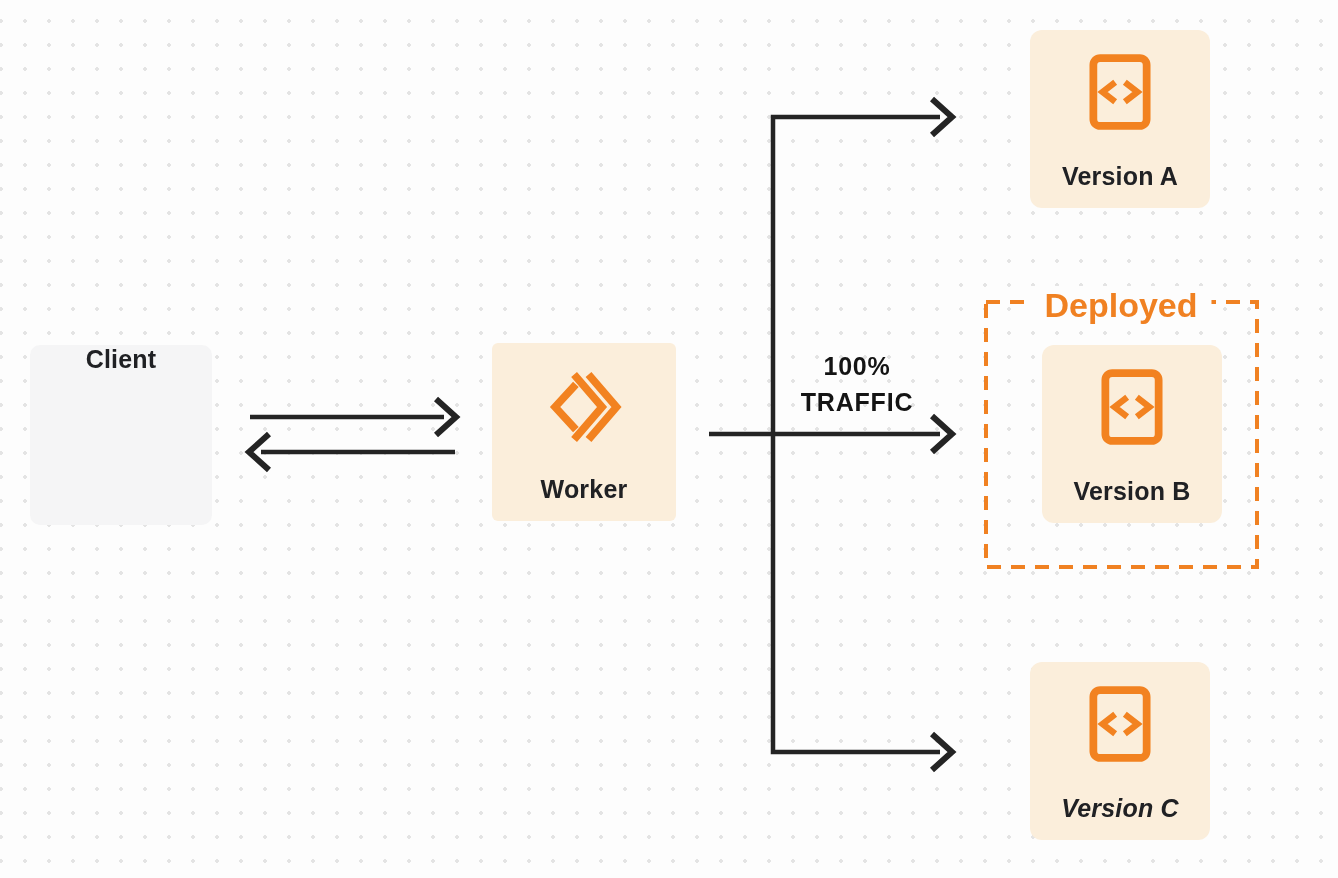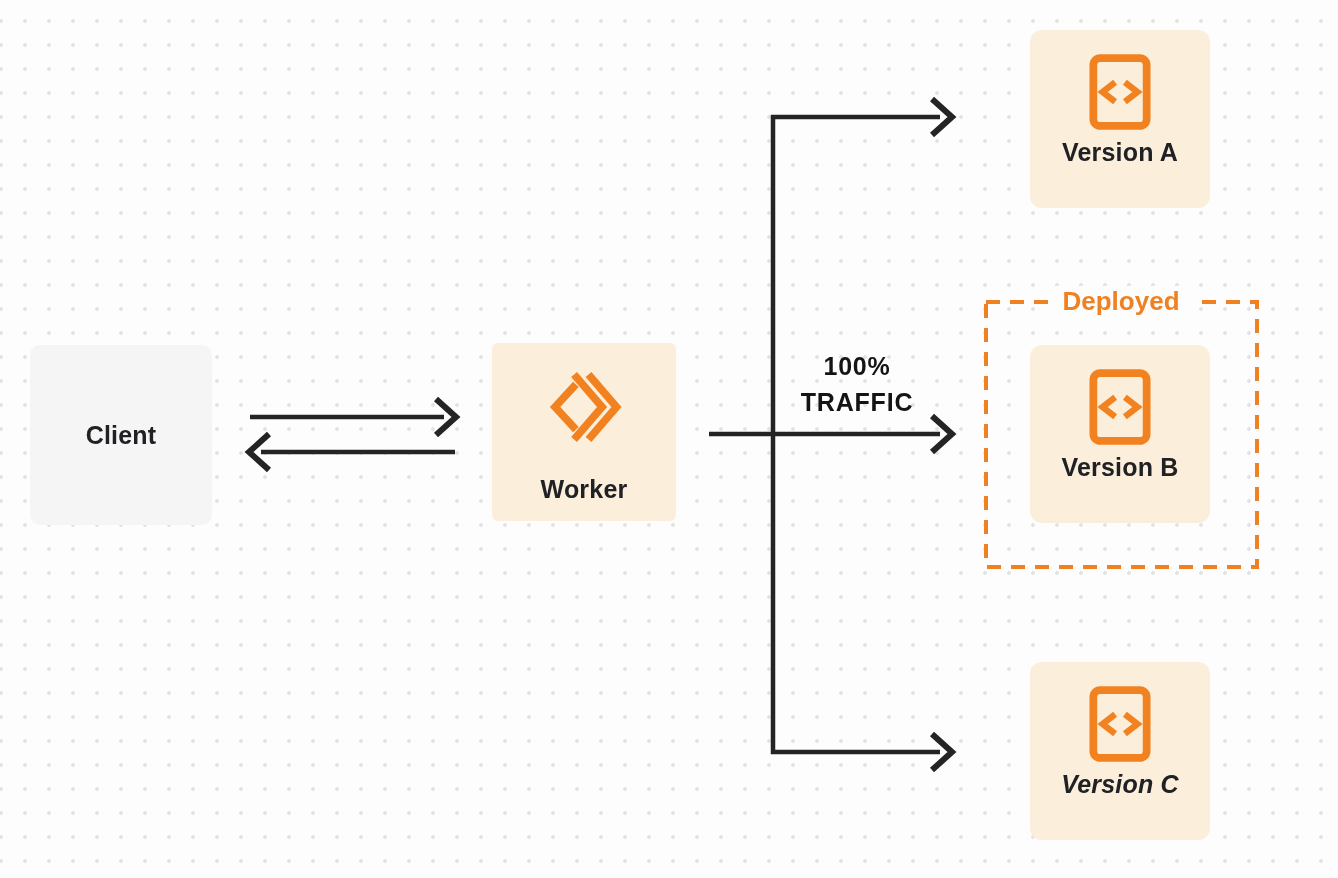--- a/index.html
+++ b/index.html
@@ -12,47 +12,47 @@
     position: relative; width: 1338px; height: 878px;
     background-color: #FDFDFD;
     background-image: radial-gradient(circle, #E4E4E4 1.7px, rgba(228,228,228,0) 1.9px);
     background-size: 24px 24px;
     background-position: 13px 9px;
   }
   #wires { position: absolute; left: 0; top: 0; width: 1338px; height: 878px; overflow: visible; }
 
   .node {
     position: absolute; display: flex; flex-direction: column;
-    align-items: center; justify-content: center; box-sizing: border-box;
+    align-items: center; box-sizing: border-box;
   }
   .node .label {
     font-weight: 700; font-size: 25px; color: #202124; letter-spacing: 0.2px;
   }
   .client {
     left: 30px; top: 345px; width: 182px; height: 180px;
     background: #F5F5F6; border-radius: 10px;
   }
   .worker {
     left: 492px; top: 343px; width: 184px; height: 178px;
     background: #FBEEDB; border-radius: 6px;
     justify-content: flex-start; padding-top: 26px; gap: 30px;
   }
   .version {
     left: 1030px; width: 180px; height: 178px;
     background: #FBEEDB; border-radius: 12px;
-    justify-content: flex-start; padding-top: 24px; gap: 8px;
+    justify-content: flex-start; padding-top: 24px; gap: 32px;
   }
   .version-a { top: 30px; }
-  .version-b { top: 345px; }
+  .version-b { top: 345px; margin-left: 12px; }
   .version-c { top: 662px; font-style: italic; }
 
   .deployed-label {
     position: absolute; left: 1121px; top: 286px; transform: translateX(-50%);
     background: #FDFDFD; padding: 0 14px;
-    font-weight: 700; font-size: 26px; color: #F08122; white-space: nowrap;
+    font-weight: 700; font-size: 34px; color: #F08122; white-space: nowrap;
   }
   .traffic-label {
     position: absolute; left: 857px; top: 348px; transform: translateX(-50%);
     text-align: center; color: #141414; font-weight: 700; font-size: 25px;
     line-height: 36px; letter-spacing: 0.8px; white-space: nowrap;
   }
   .icon-svg { display: block; overflow: visible; }
 </style>
 </head>
 <body>

